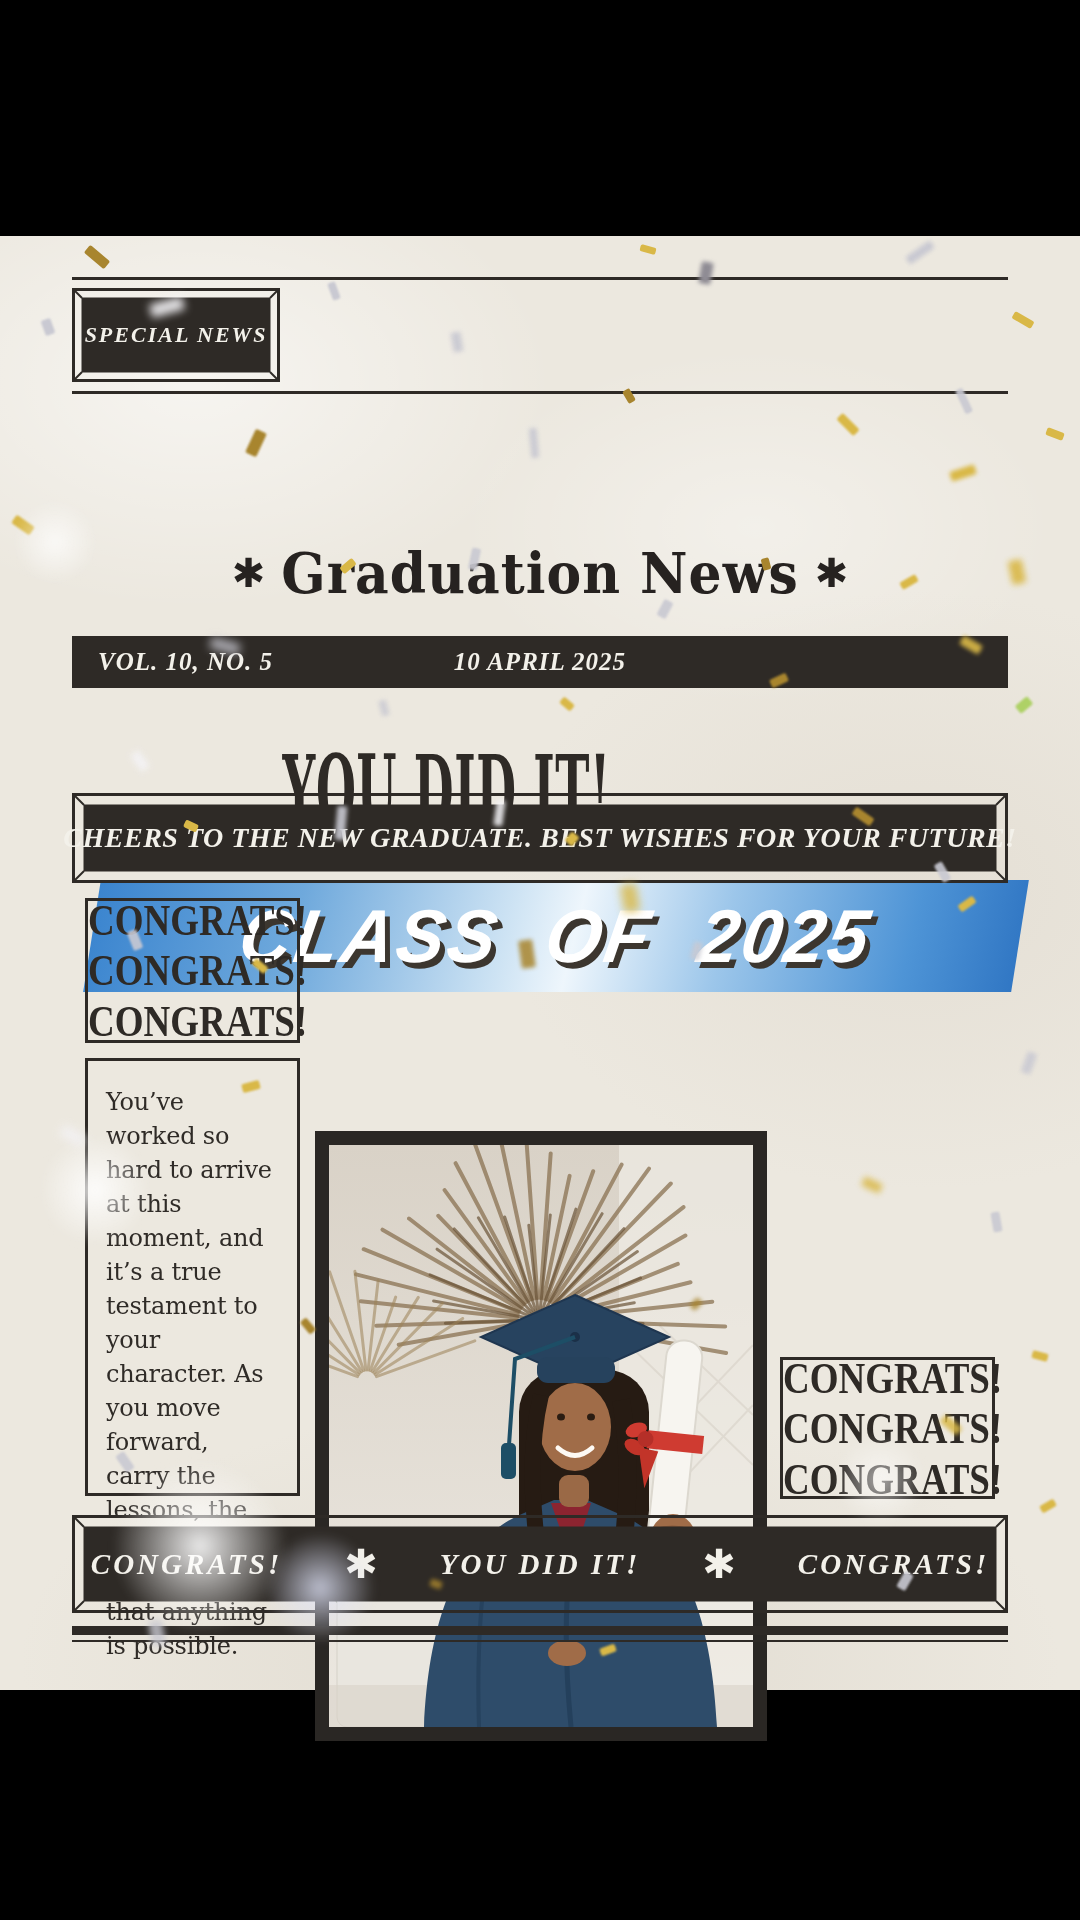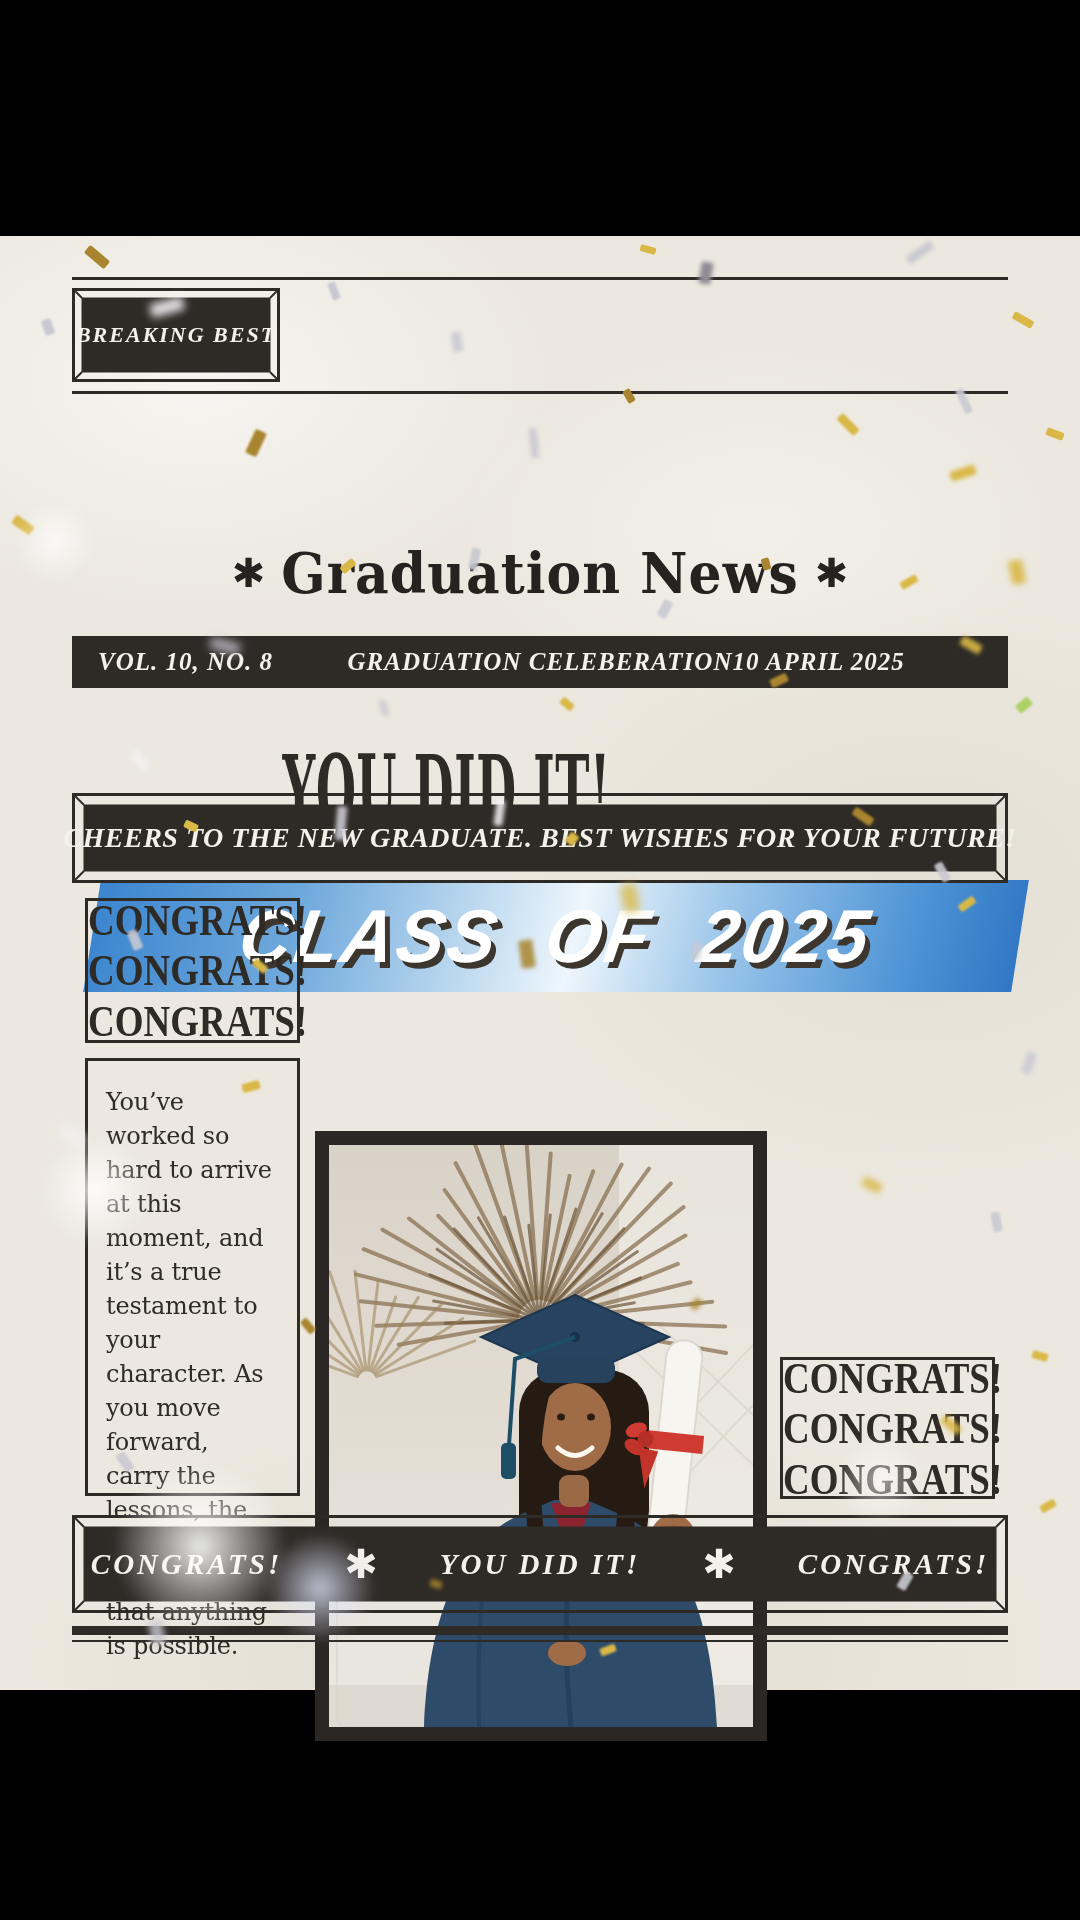--- a/index.html
+++ b/index.html
@@ -75,33 +75,32 @@
     <div class="bevel" style="left:72px;top:52px;width:208px;height:94px;">
         <svg width="208" height="94" viewBox="0 0 208 94" style="position:absolute;left:0;top:0;z-index:1">
       <rect x="1.5" y="1.5" width="205" height="91" fill="none" stroke="#2e2a26" stroke-width="3"></rect>
       <rect x="10" y="10" width="188" height="74" fill="#2e2a26" stroke="#2e2a26"></rect>
       <line x1="2" y1="2" x2="10" y2="10" stroke="#2e2a26" stroke-width="2"></line>
       <line x1="206" y1="2" x2="198" y2="10" stroke="#2e2a26" stroke-width="2"></line>
       <line x1="2" y1="92" x2="10" y2="84" stroke="#2e2a26" stroke-width="2"></line>
       <line x1="206" y1="92" x2="198" y2="84" stroke="#2e2a26" stroke-width="2"></line>
     </svg>
       <div class="bevel-content">
-          <div class="badge-text">BREAKING BEST</div>
+          <div class="badge-text">SPECIAL NEWS</div>
         </div>
     </div>
 
     <div class="masthead-title-wrap">
       <span class="masthead-ast">✱</span>
       <span class="masthead-title">Graduation News</span>
       <span class="masthead-ast">✱</span>
     </div>
 
     <div class="info-bar">
-      <span class="info-left">VOL. 10, NO. 8</span>
-      <span class="info-center">GRADUATION CELEBERATION</span>
+      <span class="info-left">VOL. 10, NO. 5</span>
       <span class="info-right">10 APRIL 2025</span>
     </div>
 
     <div class="headline-wrap">
       <span class="headline">YOU DID IT!</span>
     </div>
 
     <div class="class-banner">
       <span class="class-banner-text">CLASS OF 2025</span>
     </div>

